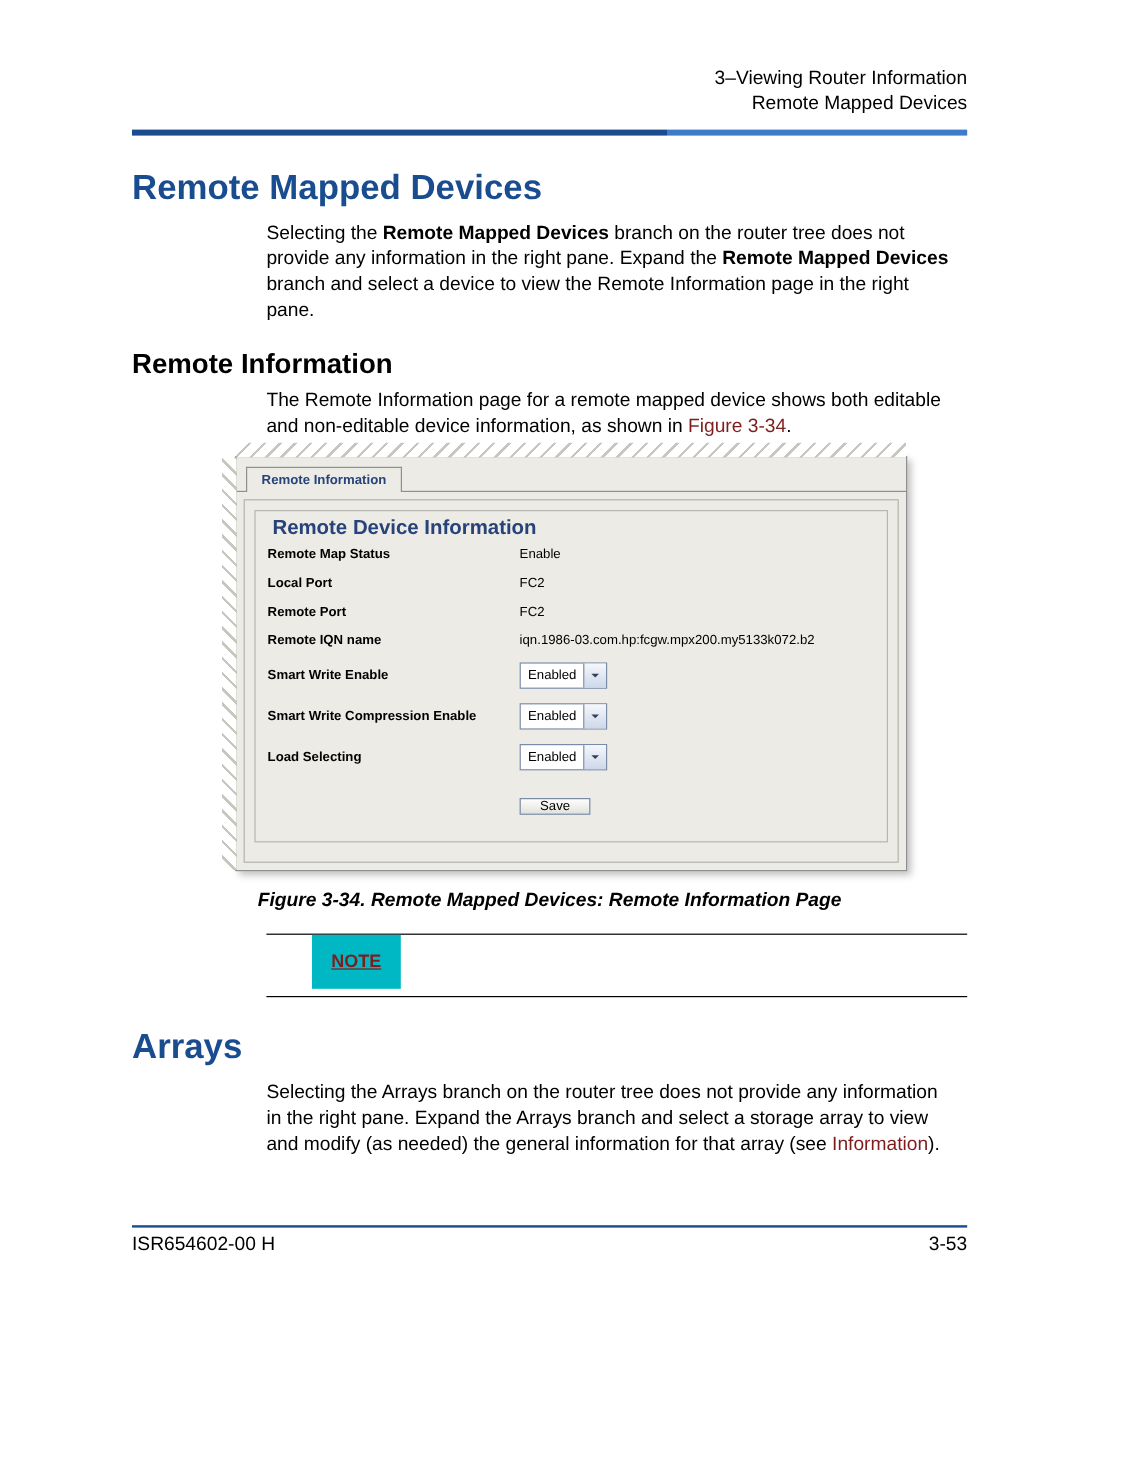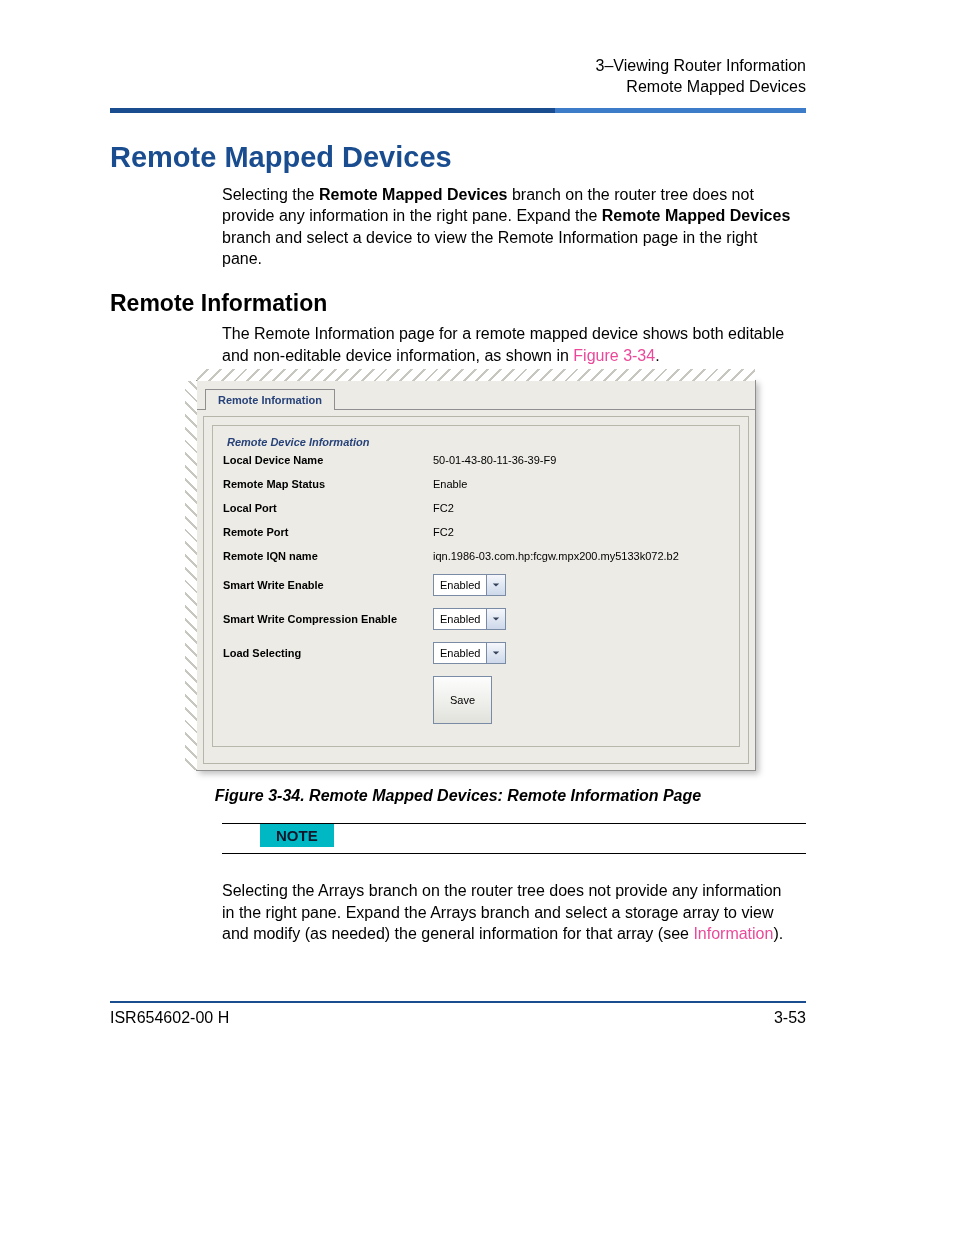--- a/index.html
+++ b/index.html
@@ -38,21 +38,21 @@
     font-weight: bold;
     margin: 20px 0 6px 0;
   }
   .body-para {
     font-size: 16px;
     line-height: 1.35;
     margin: 0 12px 14px 0;
     padding-left: 112px;
   }
   .body-para b { font-weight: bold; }
-  .link-blue { color: #ec4899; }
+  .link-blue { color: #7f1d1d; }
   
   .figure-wrap {
     margin: 10px 0 10px 86px;
     width: 560px;
   }
   .swing-panel {
     background: #ecebe5;
     border: 1px solid #8f8f8f;
     box-shadow: 3px 3px 6px rgba(0,0,0,.25);
     position: relative;
@@ -99,22 +99,21 @@
     margin: 6px 2px;
     padding: 10px 10px 16px 10px;
   }
   .group-title {
     margin-top: -18px;
     background: #ecebe5;
     display: inline-block;
     padding: 0 4px;
     color: #28437a;
     font-weight: bold;
-    font-size: 11px;
-    font-style: italic;
+    font-size: 17px;
   }
   .kv-row {
     display: flex;
     align-items: center;
     padding: 6px 0;
     font-size: 11px;
   }
   .kv-label { width: 210px; font-weight: bold; }
   .kv-value { flex: 1; }
   .swing-select {
@@ -132,41 +131,42 @@
     width: 18px; height: 100%;
     display:flex; align-items:center; justify-content:center;
     border-left: 1px solid #7a8ba6;
     background: linear-gradient(#f5f7fb,#cdd8ea);
   }
   .swing-select .sel-btn svg { width:8px;height:8px; }
   .swing-button {
     display:inline-block;
     border: 1px solid #7a8ba6;
     background: linear-gradient(#fdfdfd,#e2e2dc);
-    padding: 17px 16px;
-    font-size: 11px;
-    margin-top: 0;
+    padding: 0 16px;
+    font-size: 11px;
+    margin-top: 11px;
   }
   .figure-caption {
     text-align: center;
     font-style: italic;
     font-weight: bold;
     font-size: 16px;
     margin: 16px 0 18px 0;
   }
   
   .note-rule { border-top: 1.5px solid #000; margin: 0 0 0 112px; }
   .note-tag {
     display:inline-block;
     background: #00b8c4;
-    color:#0f172a;
+    color:#7f1d1d;
     font-weight:bold;
-    padding: 3px 16px;
+    padding: 14px 16px;
     font-size: 15px;
     margin: 0 0 6px 38px;
+    text-decoration: underline;
   }
   .note-body {
     font-size: 16px;
     line-height: 1.35;
     padding: 0 0 10px 150px;
   }
   .note-rule2 { border-top: 1.5px solid #000; margin: 0 0 26px 112px; }
   
   .footer-rule { height: 2px; background:#1a4d8f; margin-top: 56px; }
   .footer-row {
@@ -197,24 +197,20 @@
   </p>
 
   <div class="figure-wrap">
     <div class="swing-panel torn-top torn-left">
       <div class="tab">Remote Information</div>
       <div class="tab-bar"></div>
       <div class="inner-area">
         <div class="group-box">
           <div class="group-title">Remote Device Information</div>
 
-          <div class="kv-row">
-            <div class="kv-label">Local Device Name</div>
-            <div class="kv-value">50-01-43-80-11-36-39-F9</div>
-          </div>
           <div class="kv-row">
             <div class="kv-label">Remote Map Status</div>
             <div class="kv-value">Enable</div>
           </div>
           <div class="kv-row">
             <div class="kv-label">Local Port</div>
             <div class="kv-value">FC2</div>
           </div>
           <div class="kv-row">
             <div class="kv-label">Remote Port</div>
@@ -280,20 +276,21 @@
   </div>
 
   <div class="figure-caption">Figure 3-34. Remote Mapped Devices: Remote Information Page</div>
 
   <div class="note-rule"></div>
   <div style="padding-left:112px;">
     <div class="note-tag">NOTE</div>
   </div>
   <div class="note-rule2"></div>
 
+  <h1 class="blue">Arrays</h1>
   <p class="body-para">
     <span>Selecting the Arrays branch on the router tree does not provide any information in the right pane. Expand the Arrays branch and select a storage array to view and modify (as needed) the general information for that array (see </span><span class="link-blue">Information</span><span>).</span>
   </p>
 
   <div class="footer-rule"></div>
   <div class="footer-row">
     <div>ISR654602-00  H</div>
     <div>3-53</div>
   </div>
 

